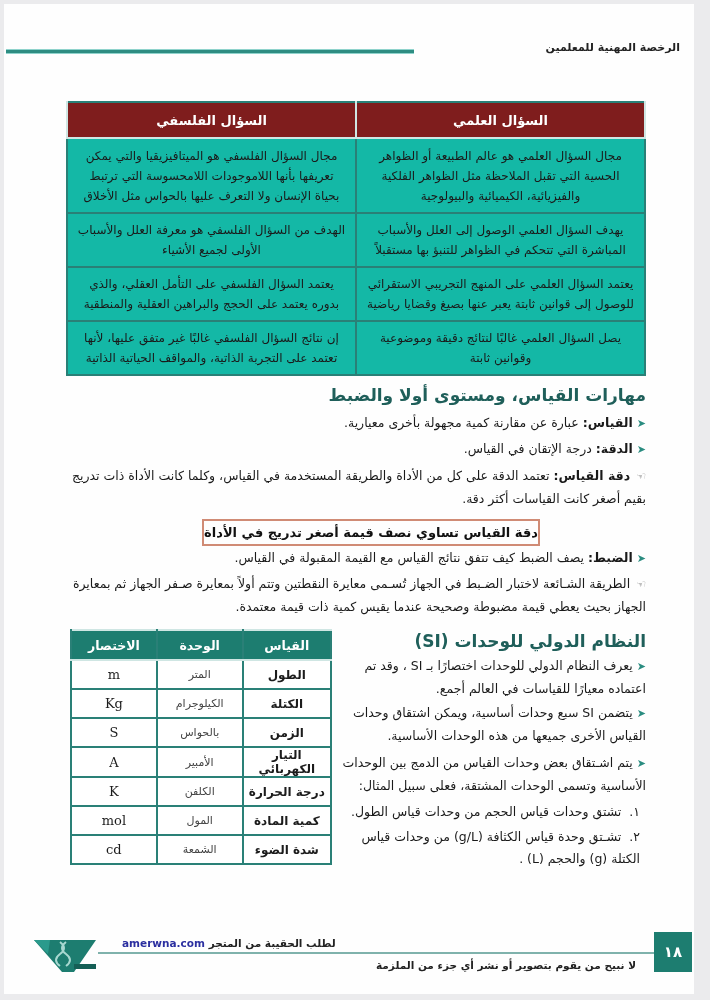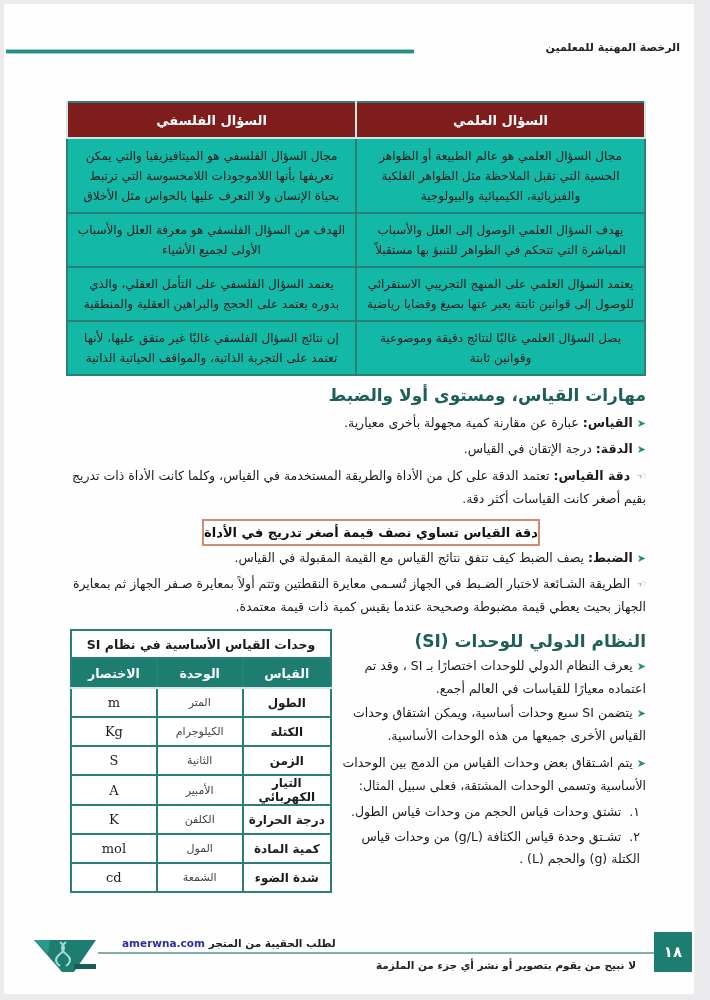--- a/index.html
+++ b/index.html
@@ -127,41 +127,38 @@
 
   <div class="para" style="right:50px; top:543px;">
     <span class="bullet">➤</span><b>الضبط:</b><span> يصف الضبط كيف تتفق نتائج القياس مع القيمة المقبولة في القياس.</span>
   </div>
   <div class="para" style="right:50px; top:569px; width:600px;">
     <span class="hand">☜</span><span>الطريقة الشـائعة لاختبار الضـبط في الجهاز تُسـمى معايرة النقطتين وتتم أولاً بمعايرة صـفر الجهاز ثم بمعايرة الجهاز بحيث يعطي قيمة مضبوطة وصحيحة عندما يقيس كمية ذات قيمة معتمدة.</span>
   </div>
 
   <table class="si">
     <tbody>
-        <tr>
-          <td colspan="3" class="cap">وحدات القياس الأساسية في نظام SI</td>
-        </tr>
     <tr>
       <th style="width:34%">القياس</th>
       <th style="width:33%">الوحدة</th>
       <th style="width:33%">الاختصار</th>
     </tr>
     <tr>
           <td class="q">الطول</td>
           <td class="u">المتر</td>
           <td class="a">m</td>
         </tr>
     <tr>
           <td class="q">الكتلة</td>
           <td class="u">الكيلوجرام</td>
           <td class="a">Kg</td>
         </tr>
     <tr>
           <td class="q">الزمن</td>
-          <td class="u">الثانية</td>
+          <td class="u">بالحواس</td>
           <td class="a">S</td>
         </tr>
     <tr>
           <td class="q">التيار الكهربائي</td>
           <td class="u">الأمبير</td>
           <td class="a">A</td>
         </tr>
     <tr>
           <td class="q">درجة الحرارة</td>
           <td class="u">الكلفن</td>

